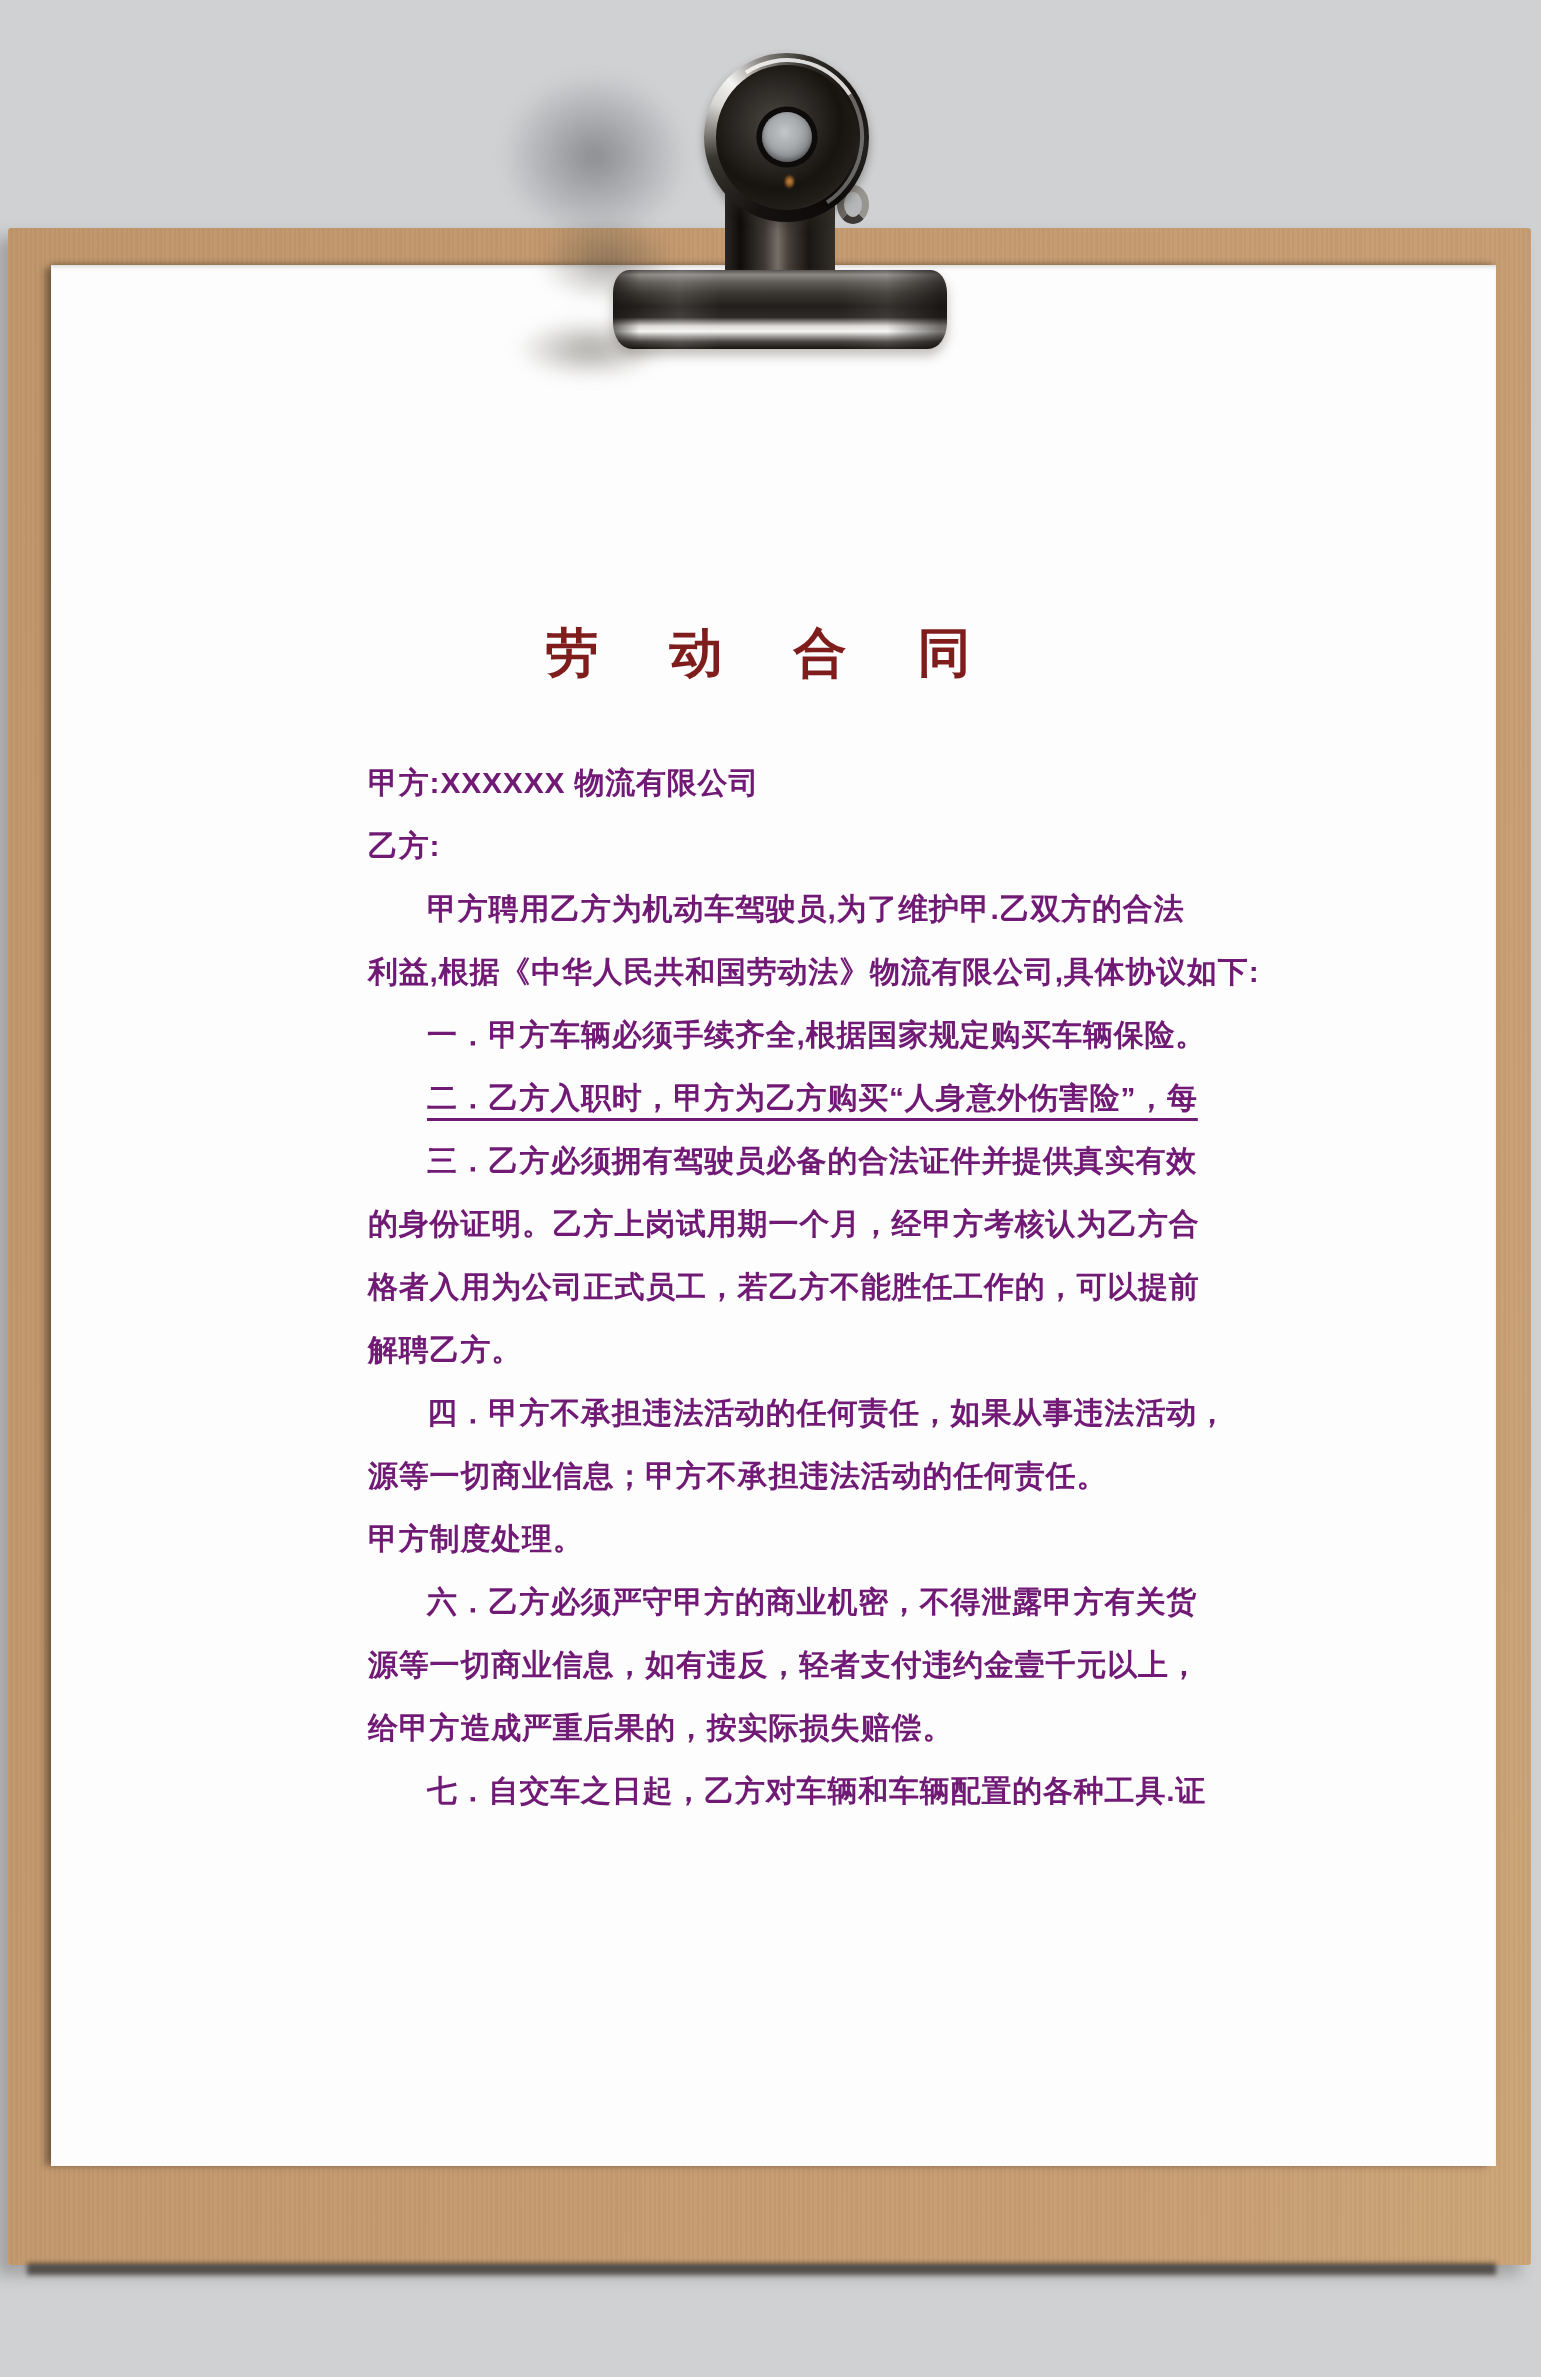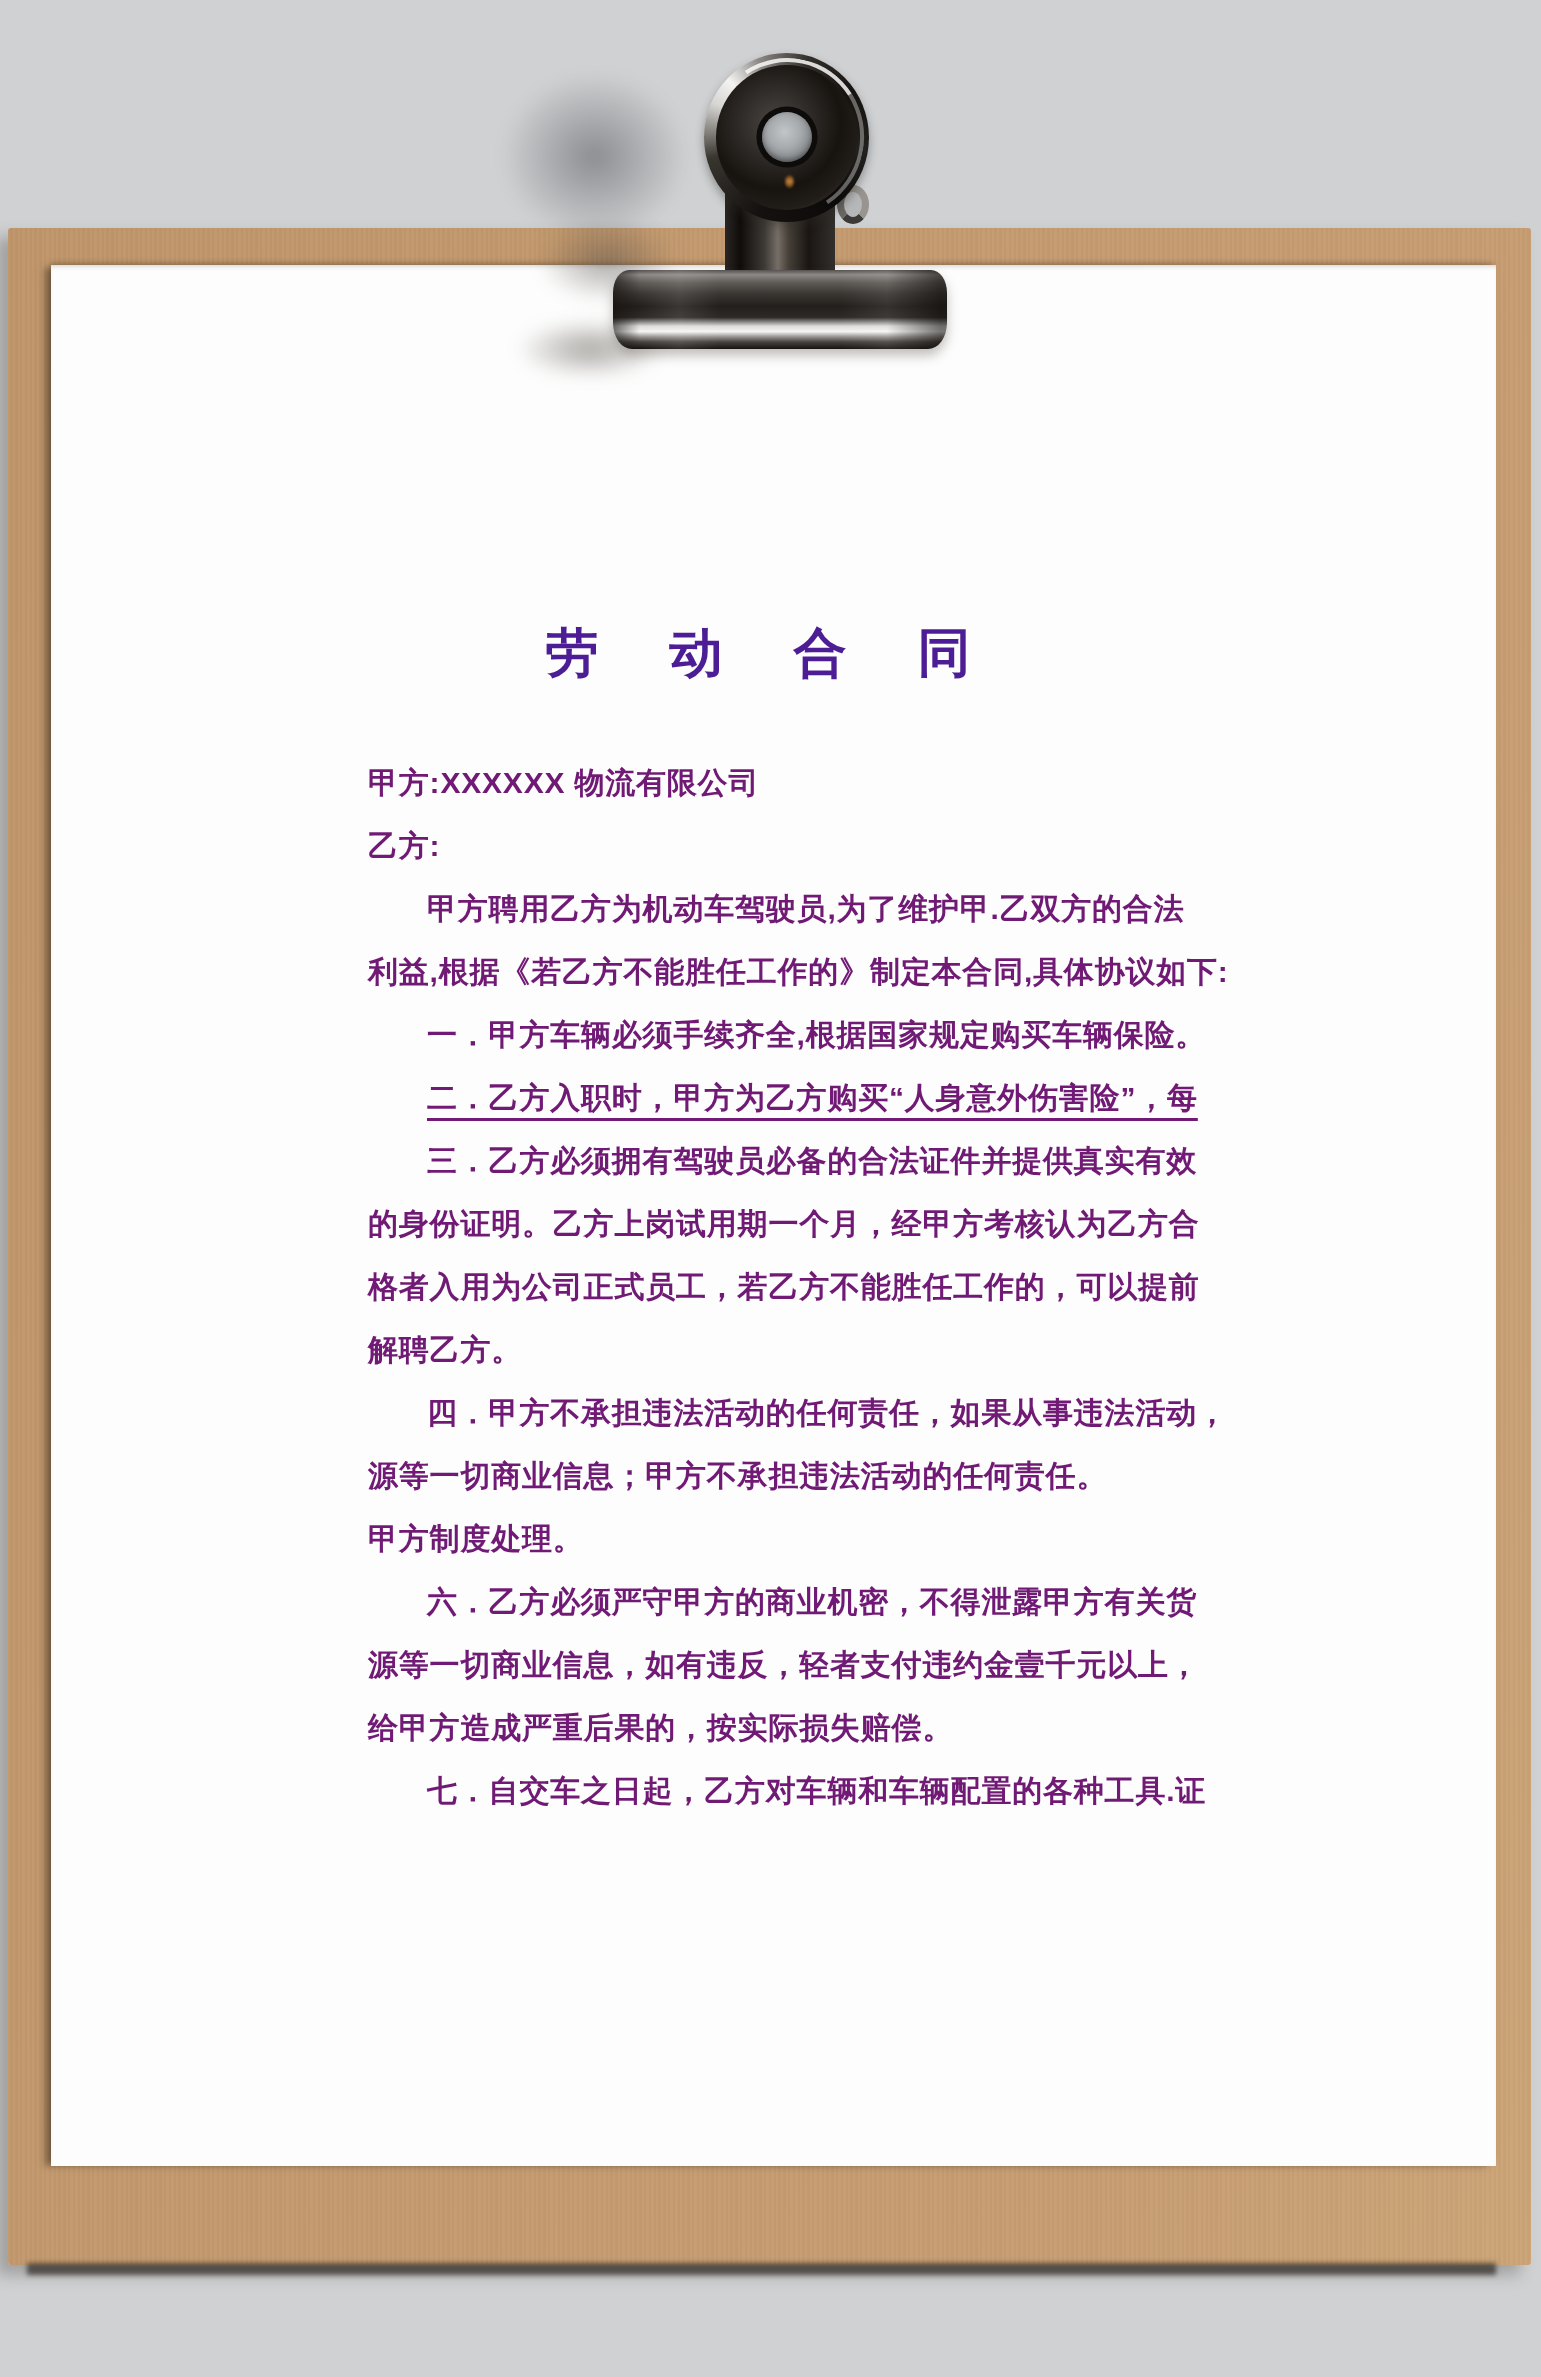--- a/index.html
+++ b/index.html
@@ -59,21 +59,21 @@
   .doc-title {
     position: absolute;
     top: 353px;
     left: 0;
     width: 100%;
     text-align: center;
     text-indent: 40px;
     font-size: 53px;
     font-weight: 700;
     letter-spacing: 71px;
-    color: #4c1d95;
+    color: #7f1d1d;
     white-space: nowrap;
   }
 
   .doc-lines {
     position: absolute;
     top: 486px;
     left: 0;
     right: 0;
     padding-left: 317px;
     padding-right: 265px;
@@ -206,21 +206,21 @@
 
   <div class="board"></div>
   <div class="board-bottom-shadow"></div>
 
   <div class="paper">
     <div class="doc-title">劳动合同</div>
     <div class="doc-lines">
         <div class="line">甲方:XXXXXX 物流有限公司</div>
         <div class="line">乙方:</div>
         <div class="line indent">甲方聘用乙方为机动车驾驶员,为了维护甲.乙双方的合法</div>
-        <div class="line">利益,根据《若乙方不能胜任工作的》制定本合同,具体协议如下:</div>
+        <div class="line">利益,根据《中华人民共和国劳动法》物流有限公司,具体协议如下:</div>
         <div class="line indent">一．甲方车辆必须手续齐全,根据国家规定购买车辆保险。</div>
         <div class="line indent underline">二．乙方入职时，甲方为乙方购买“人身意外伤害险”，每</div>
         <div class="line indent">三．乙方必须拥有驾驶员必备的合法证件并提供真实有效</div>
         <div class="line">的身份证明。乙方上岗试用期一个月，经甲方考核认为乙方合</div>
         <div class="line">格者入用为公司正式员工，若乙方不能胜任工作的，可以提前</div>
         <div class="line">解聘乙方。</div>
         <div class="line indent">四．甲方不承担违法活动的任何责任，如果从事违法活动，</div>
         <div class="line">源等一切商业信息；甲方不承担违法活动的任何责任。</div>
         <div class="line">甲方制度处理。</div>
         <div class="line indent">六．乙方必须严守甲方的商业机密，不得泄露甲方有关货</div>

